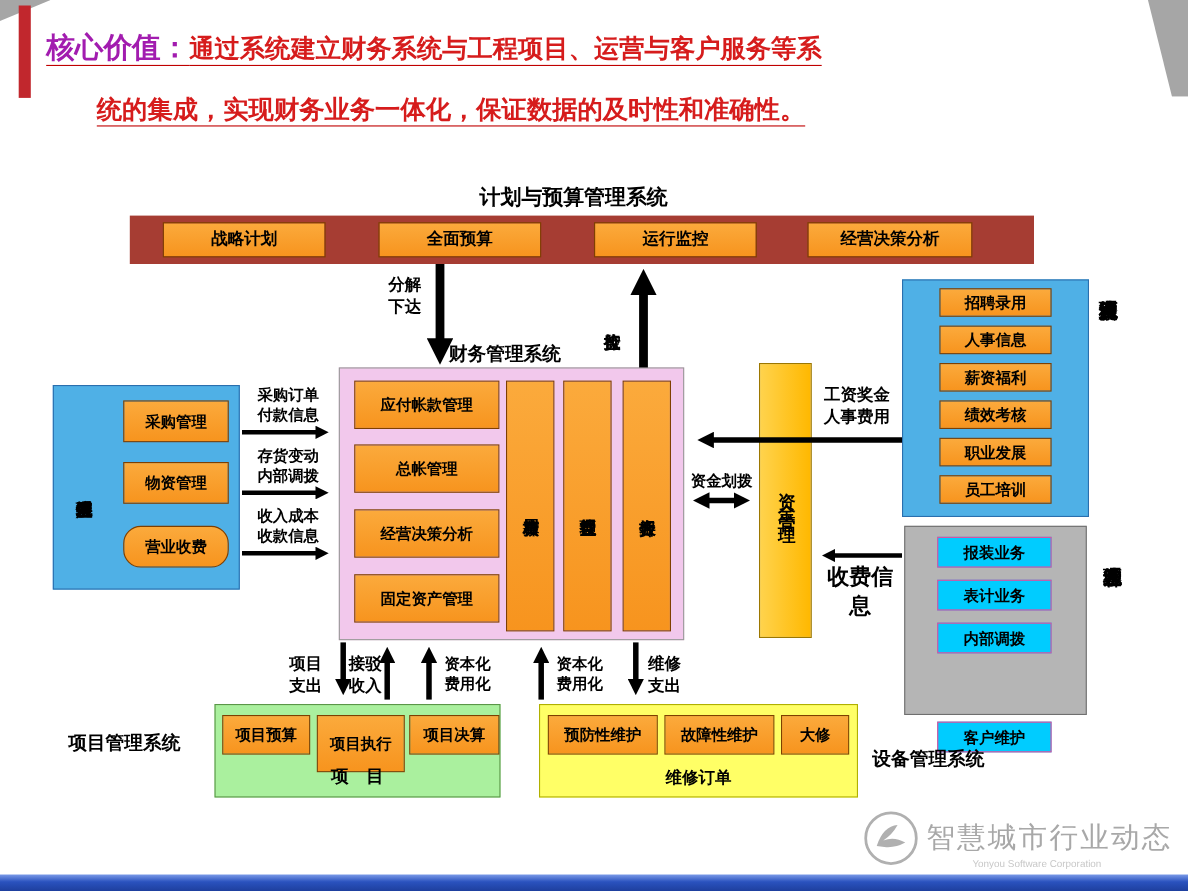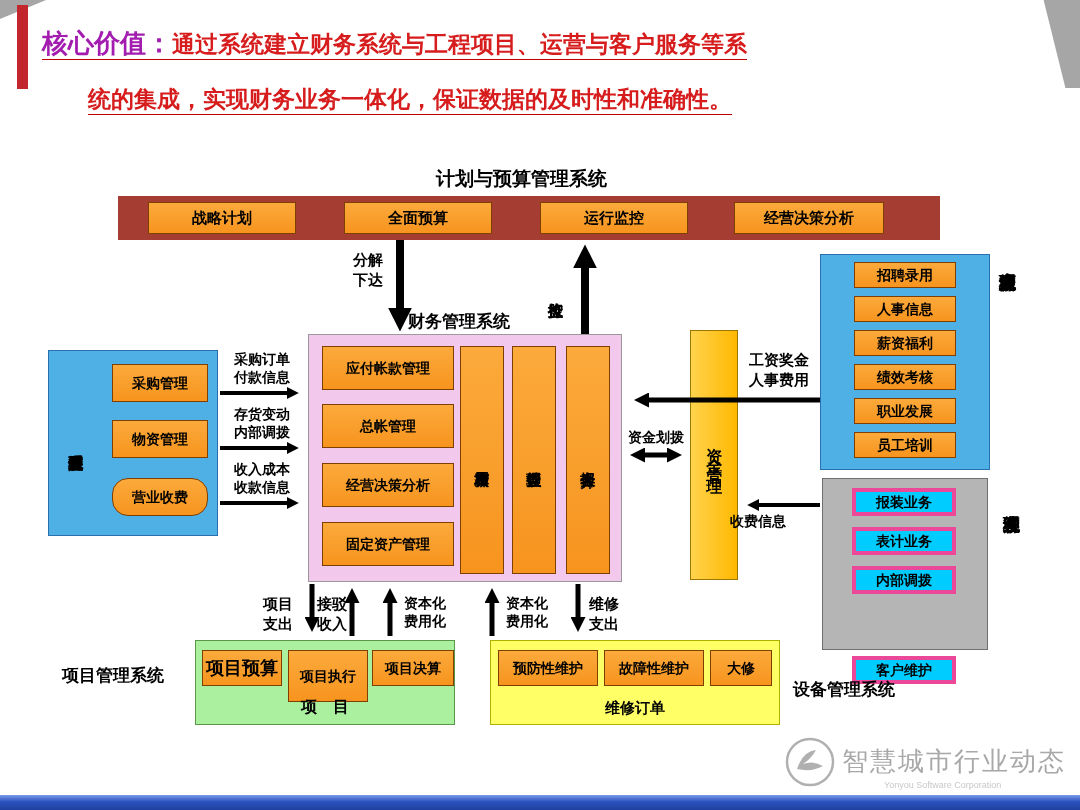--- a/index.html
+++ b/index.html
@@ -2,21 +2,21 @@
 <html><head>
 <meta charset="utf-8">
 <style>
   html,body{margin:0;padding:0;background:#888;}
   .slide{position:relative;width:1080px;height:810px;background:#ffffff;overflow:hidden;
          font-family:"Liberation Sans","DejaVu Sans",sans-serif;color:#000;}
   .abs{position:absolute;}
   .box{position:absolute;box-sizing:border-box;display:flex;align-items:center;justify-content:center;
        font-weight:bold;text-align:center;line-height:1.15;}
   .orange{background:linear-gradient(180deg,#fbaa3c,#f7941e);border:1px solid #7f3f00;}
-  .cyan{background:#00ccff;border:4px solid #ec4899;}
+  .cyan{background:#00ccff;border:1px solid #ec4899;}
   .v{writing-mode:vertical-lr;text-orientation:upright;}
   .title{position:absolute;font-weight:bold;color:#000;}
   .flow{position:absolute;font-weight:bold;white-space:pre-line;text-align:center;line-height:1.3;z-index:12;}
   .sys-label{position:absolute;font-weight:bold;}
   svg.overlay{position:absolute;left:0;top:0;z-index:10;pointer-events:none;}
   .hdr-line{position:absolute;text-decoration:underline;text-decoration-thickness:1px;
             text-underline-offset:7px;text-decoration-color:#c00000;white-space:nowrap;}
 </style>
 </head>
 <body>
@@ -72,21 +72,21 @@
 
   <div class="abs" style="left:822px;top:478px;width:166px;height:172px;background:#b5b5b5;border:1px solid #6f6f6f;box-sizing:border-box;"></div>
   <div class="box cyan" style="left:852px;top:488px;width:104px;height:28px;font-size:14px;">报装业务</div>
   <div class="box cyan" style="left:852px;top:527px;width:104px;height:28px;font-size:14px;">表计业务</div>
   <div class="box cyan" style="left:852px;top:566px;width:104px;height:28px;font-size:14px;">内部调拨</div>
   <div class="box cyan" style="left:852px;top:608px;width:104px;height:28px;font-size:14px;margin-top:48px;">客户维护</div>
   <div class="sys-label v" style="left:1000px;top:502px;height:150px;font-size:17px;">客户管理系统</div>
 
   <div class="sys-label" style="left:62px;top:664px;font-size:17px;">项目管理系统</div>
   <div class="abs" style="left:195px;top:640px;width:260px;height:85px;background:#aaf09e;border:1px solid #5a9648;box-sizing:border-box;"></div>
-  <div class="box orange" style="left:202px;top:650px;width:80px;height:36px;font-size:18px;">项目预算</div>
+  <div class="box orange" style="left:202px;top:650px;width:80px;height:36px;font-size:14px;">项目预算</div>
   <div class="box orange" style="left:288px;top:650px;width:80px;height:52px;font-size:14px;">项目执行</div>
   <div class="box orange" style="left:372px;top:650px;width:82px;height:36px;font-size:14px;">项目决算</div>
   <div class="box" style="left:195px;top:694px;width:260px;height:26px;font-size:16px;">项　目</div>
 
   <div class="abs" style="left:490px;top:640px;width:290px;height:85px;background:#ffff66;border:1px solid #b0b000;box-sizing:border-box;"></div>
   <div class="box orange" style="left:498px;top:650px;width:100px;height:36px;font-size:14px;">预防性维护</div>
   <div class="box orange" style="left:604px;top:650px;width:100px;height:36px;font-size:14px;">故障性维护</div>
   <div class="box orange" style="left:710px;top:650px;width:62px;height:36px;font-size:14px;">大修</div>
   <div class="box" style="left:490px;top:696px;width:290px;height:24px;font-size:15px;">维修订单</div>
   <div class="sys-label" style="left:793px;top:678px;font-size:17px;">设备管理系统</div>
@@ -96,21 +96,21 @@
   <div class="flow v" style="left:546px;top:246px;height:90px;font-size:15px;">执行监控</div>
   <div class="flow" style="left:222px;top:350px;width:80px;font-size:14px;">采购订单
 付款信息</div>
   <div class="flow" style="left:222px;top:405px;width:80px;font-size:14px;">存货变动
 内部调拨</div>
   <div class="flow" style="left:222px;top:460px;width:80px;font-size:14px;">收入成本
 收款信息</div>
   <div class="flow" style="left:740px;top:350px;width:78px;font-size:15px;">工资奖金
 人事费用</div>
   <div class="flow" style="left:622px;top:428px;width:68px;font-size:14px;">资金划拨</div>
-  <div class="flow" style="left:722px;top:512px;width:72px;font-size:14px;">收费信息</div>
+  <div class="flow" style="left:746px;top:512px;width:72px;font-size:20px;">收费信息</div>
   <div class="flow" style="left:256px;top:594px;width:44px;font-size:15px;">项目
 支出</div>
   <div class="flow" style="left:314px;top:594px;width:36px;font-size:15px;">接驳
 收入</div>
   <div class="flow" style="left:398px;top:594px;width:54px;font-size:14px;">资本化
 费用化</div>
   <div class="flow" style="left:500px;top:594px;width:54px;font-size:14px;">资本化
 费用化</div>
   <div class="flow" style="left:586px;top:594px;width:36px;font-size:15px;">维修
 支出</div>

